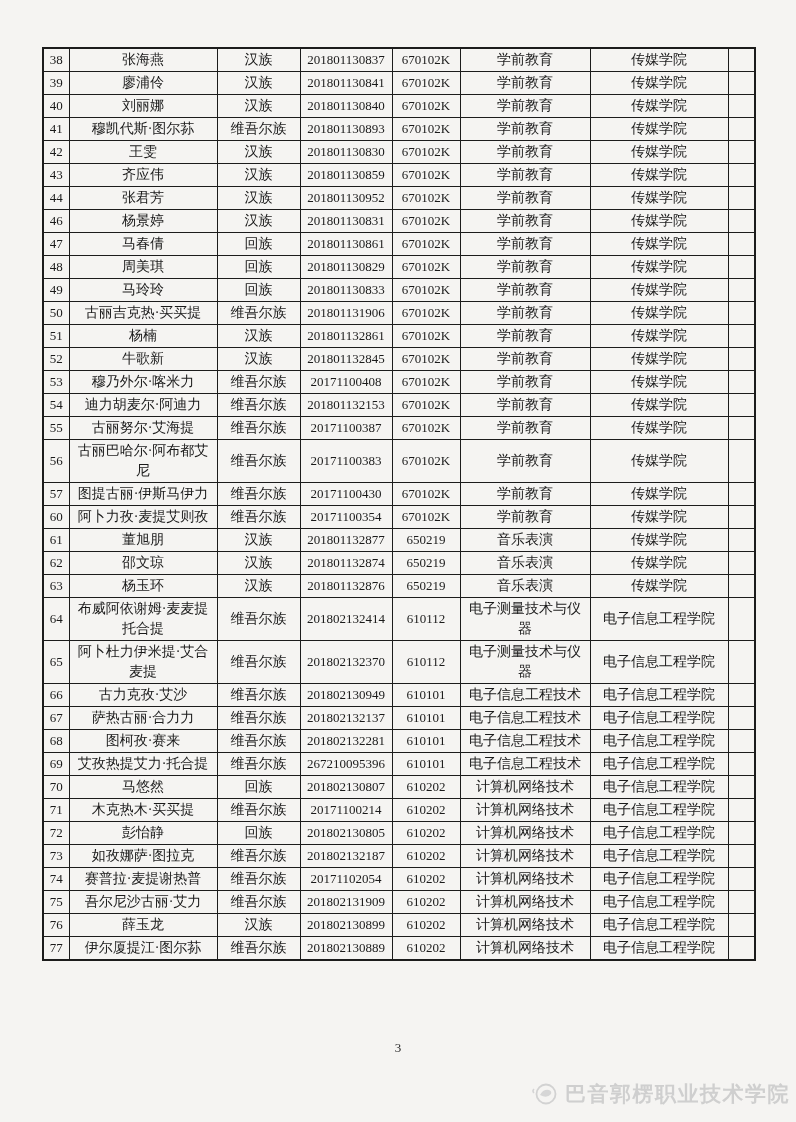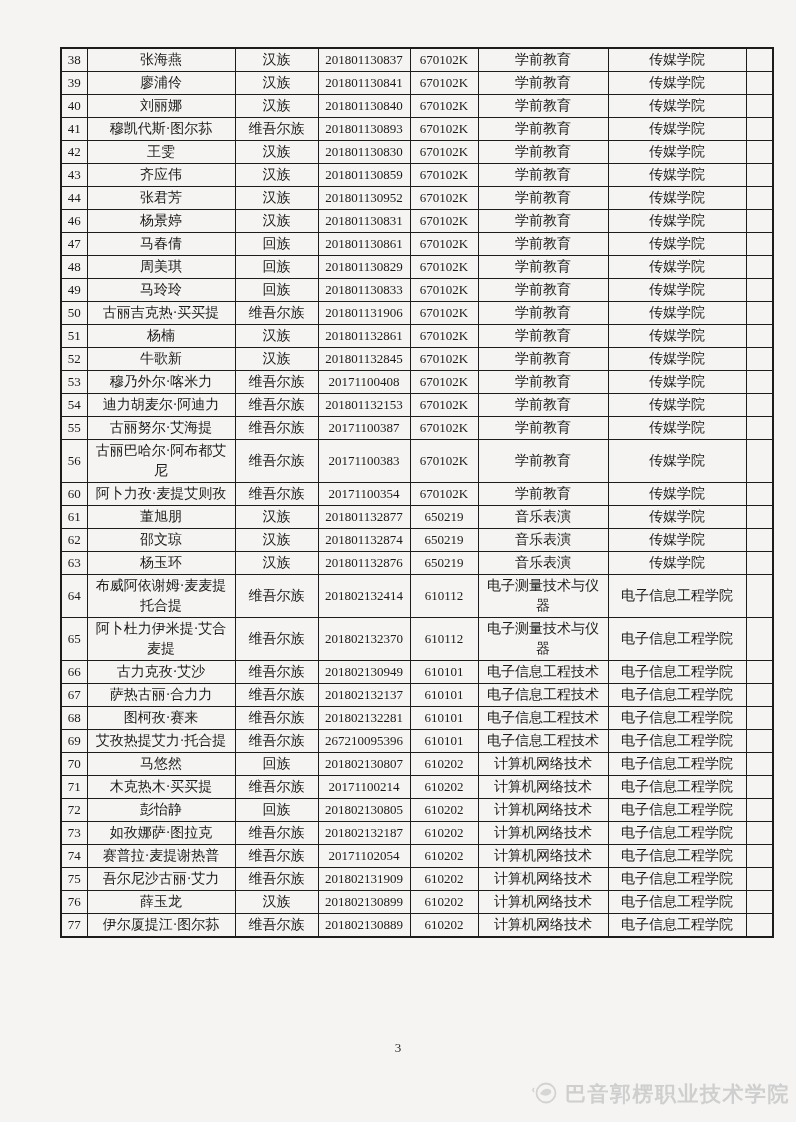--- a/index.html
+++ b/index.html
@@ -3,21 +3,21 @@
 <meta charset="utf-8">
 <style>
   html,body{margin:0;padding:0;}
   body{
     width:796px;height:1122px;position:relative;
     background:#f5f4f2;
     font-family:"Liberation Serif","DejaVu Serif",serif;
     color:#1a1a1a;overflow:hidden;
   }
   .doc-table{
-    position:absolute;left:60px;top:47px;width:712px;
+    position:absolute;left:42px;top:47px;width:712px;
     border-collapse:collapse;table-layout:fixed;
     border:2px solid #1c1c1c;
   }
   .doc-table td{
     border:1px solid #1c1c1c;
     text-align:center;vertical-align:middle;
     padding:1px 2px;line-height:20px;font-size:14px;
     word-break:break-all;overflow:hidden;
   }
   .col-no{width:26px;}
@@ -28,21 +28,21 @@
   .col-major{width:130px;}
   .col-college{width:138px;}
   .col-extra{width:27px;}
   td.cell-no, td.cell-id, td.cell-code{font-size:13px;letter-spacing:0;}
   .page-number{
     position:absolute;left:0;top:1040px;width:796px;
     text-align:center;font-size:13px;color:#2a2a2a;
   }
   .watermark{
     position:absolute;top:1080px;right:6px;
-    display:flex;align-items:flex-start;gap:7px;
+    display:flex;align-items:center;gap:7px;
     color:#cfcfcf;font-size:21px;font-weight:bold;
     letter-spacing:1.5px;white-space:nowrap;
     font-family:"Liberation Sans","DejaVu Sans",sans-serif;
   }
   .watermark svg{display:block;}
 </style>
 </head>
 <body>
 
 <table class="doc-table">
@@ -231,20 +231,30 @@
         <td class="cell-no">56</td>
         <td class="cell-name">古丽巴哈尔·阿布都艾尼</td>
         <td class="cell-eth">维吾尔族</td>
         <td class="cell-id">20171100383</td>
         <td class="cell-code">670102K</td>
         <td class="cell-major">学前教育</td>
         <td class="cell-college">传媒学院</td>
         <td class="cell-extra"></td>
       </tr>
       <tr>
+        <td class="cell-no">57</td>
+        <td class="cell-name">图提古丽·伊斯马伊力</td>
+        <td class="cell-eth">维吾尔族</td>
+        <td class="cell-id">20171100430</td>
+        <td class="cell-code">670102K</td>
+        <td class="cell-major">学前教育</td>
+        <td class="cell-college">传媒学院</td>
+        <td class="cell-extra"></td>
+      </tr>
+      <tr>
         <td class="cell-no">60</td>
         <td class="cell-name">阿卜力孜·麦提艾则孜</td>
         <td class="cell-eth">维吾尔族</td>
         <td class="cell-id">20171100354</td>
         <td class="cell-code">670102K</td>
         <td class="cell-major">学前教育</td>
         <td class="cell-college">传媒学院</td>
         <td class="cell-extra"></td>
       </tr>
       <tr>

